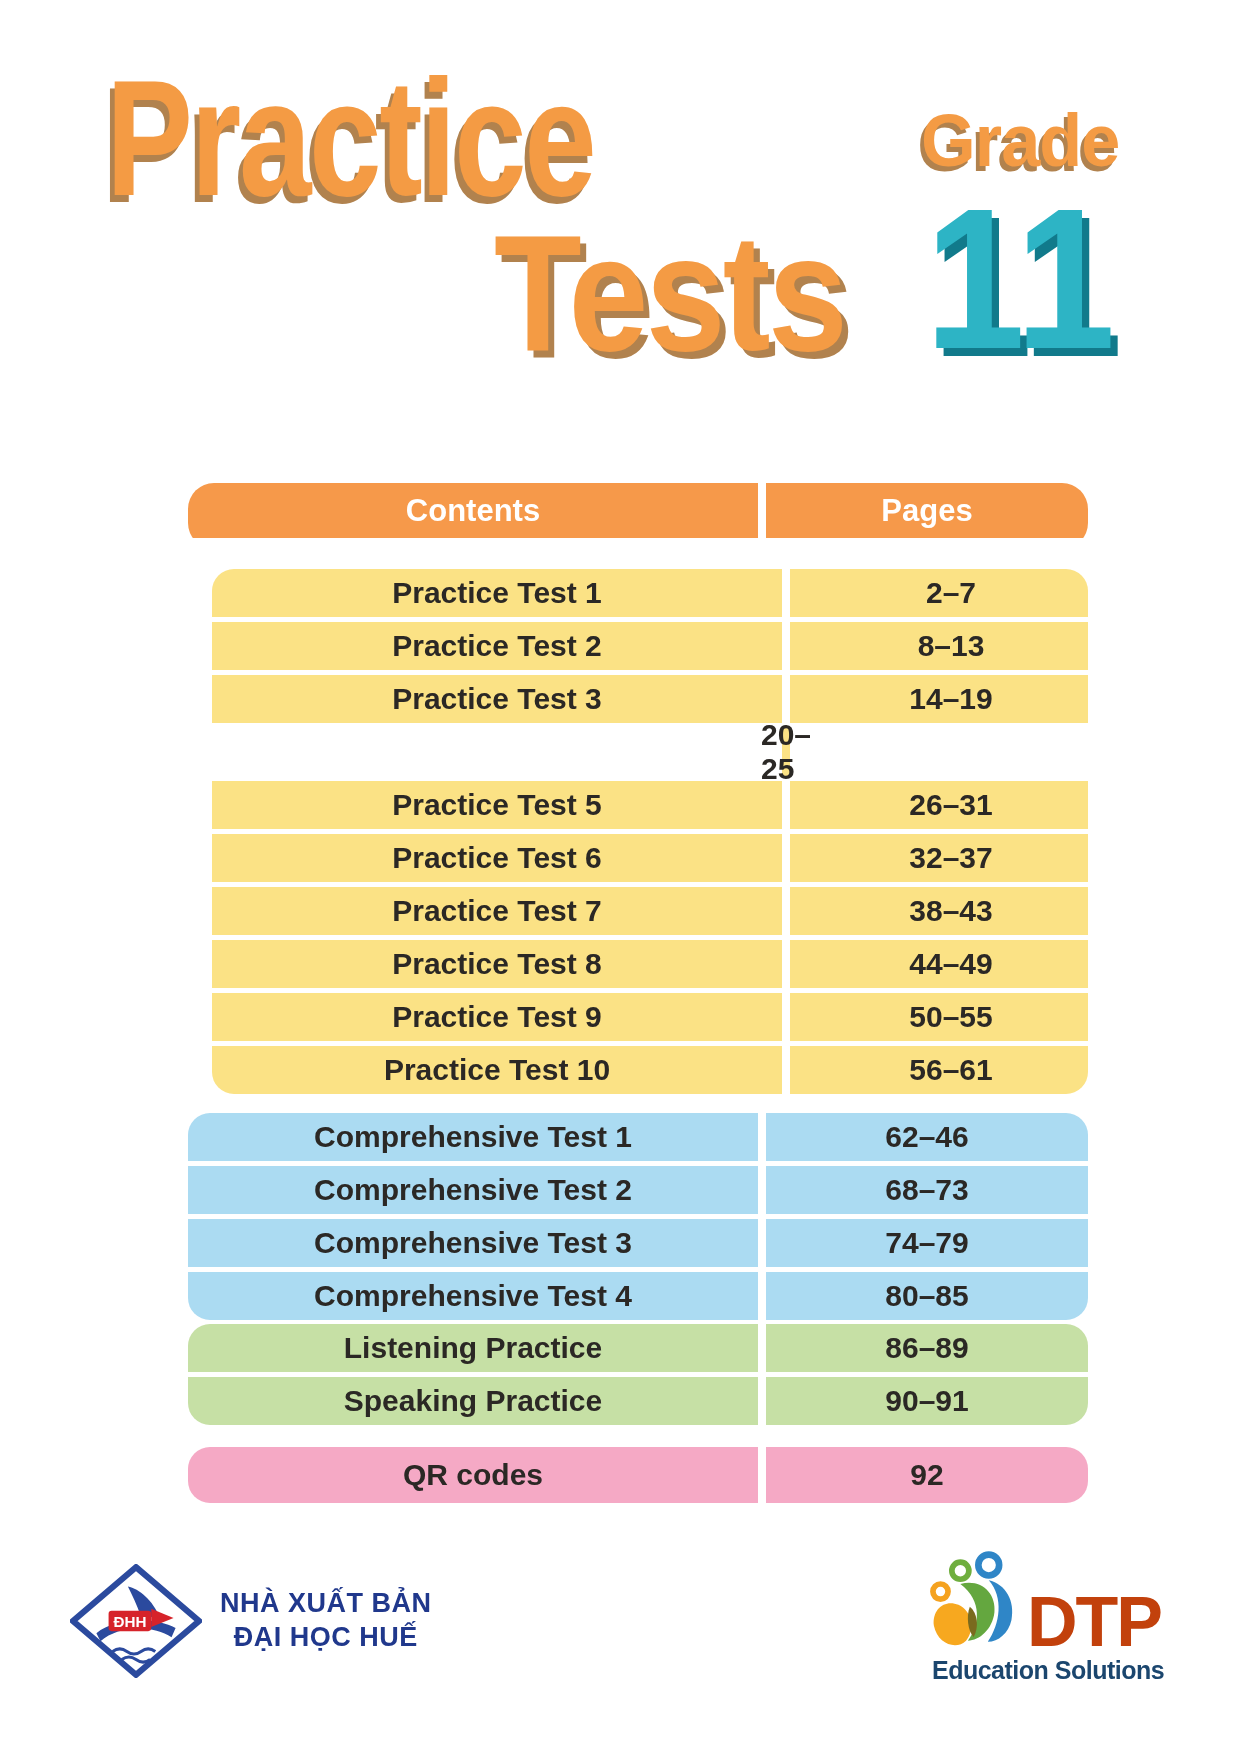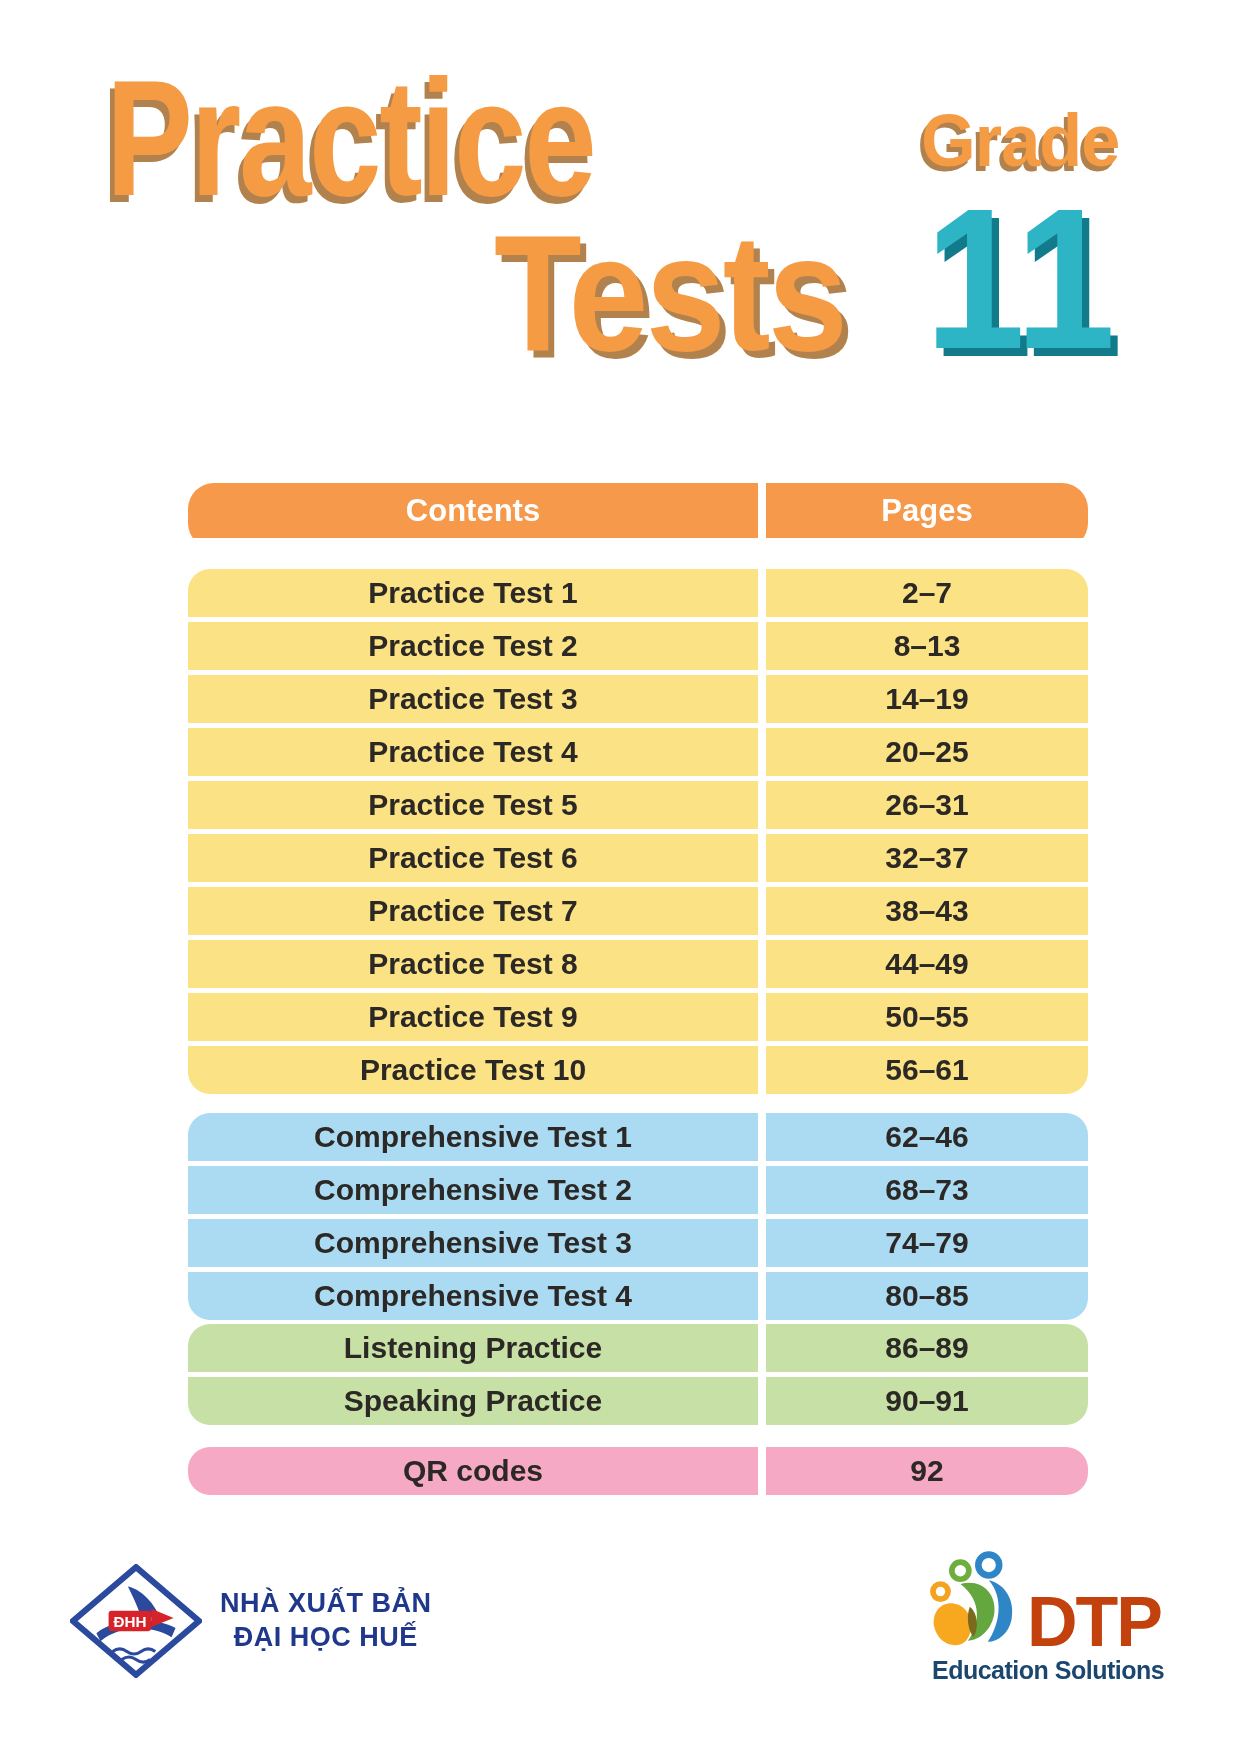--- a/index.html
+++ b/index.html
@@ -39,31 +39,31 @@
   .toc { position:absolute; left:188px; top:483px; width:900px; }
   .t-grid { display:grid; grid-template-columns:570px 8px 322px; }
   .toc-header {
     height:66px; border-radius:26px; overflow:hidden;
   }
   .toc-header .cell {
     background:#F6994A; color:#ffffff; font-weight:bold; font-size:31px;
     display:flex; align-items:center; justify-content:center; height:55px;
   }
   .group { border-radius:22px; overflow:hidden; }
-  .g-yellow { margin-top:20px; }
+  .g-yellow { margin-top:20px;margin-left:24px; }
   .g-blue   { margin-top:19px; }
   .g-green  { margin-top:4px; }
   .g-pink   { margin-top:22px; }
   .row { margin-bottom:5px; }
   .row:last-child { margin-bottom:0; }
   .row .cell {
     height:48px; display:flex; align-items:center; justify-content:center;
     font-weight:bold; font-size:30px; color:#2B2825;
   }
-  .g-pink .row .cell { height:48px; }
+  .g-pink .row .cell { height:56px; }
   .g-yellow .cell { background:#FBE285; }
   .g-blue   .cell { background:#ABDBF2; }
   .g-green  .cell { background:#C6E0A5; }
   .g-pink   .cell { background:#F5A9C5; }
   .gap-col { background:transparent; }
 
   
   .publisher {
     position:absolute; left:70px; top:1564px;
     display:flex; align-items:center;text-align:center;
@@ -111,21 +111,20 @@
       <div class="cell">Practice Test 2</div>
         <div class="gap-col"></div>
       <div class="cell">8–13</div>
     </div>
     <div class="row t-grid">
       <div class="cell">Practice Test 3</div>
         <div class="gap-col"></div>
       <div class="cell">14–19</div>
     </div>
     <div class="row t-grid">
-      <div class="cell">Practice Test 4</div>
         <div class="gap-col"></div>
       <div class="cell">20–25</div>
     </div>
     <div class="row t-grid">
       <div class="cell">Practice Test 5</div>
         <div class="gap-col"></div>
       <div class="cell">26–31</div>
     </div>
     <div class="row t-grid">
       <div class="cell">Practice Test 6</div>

